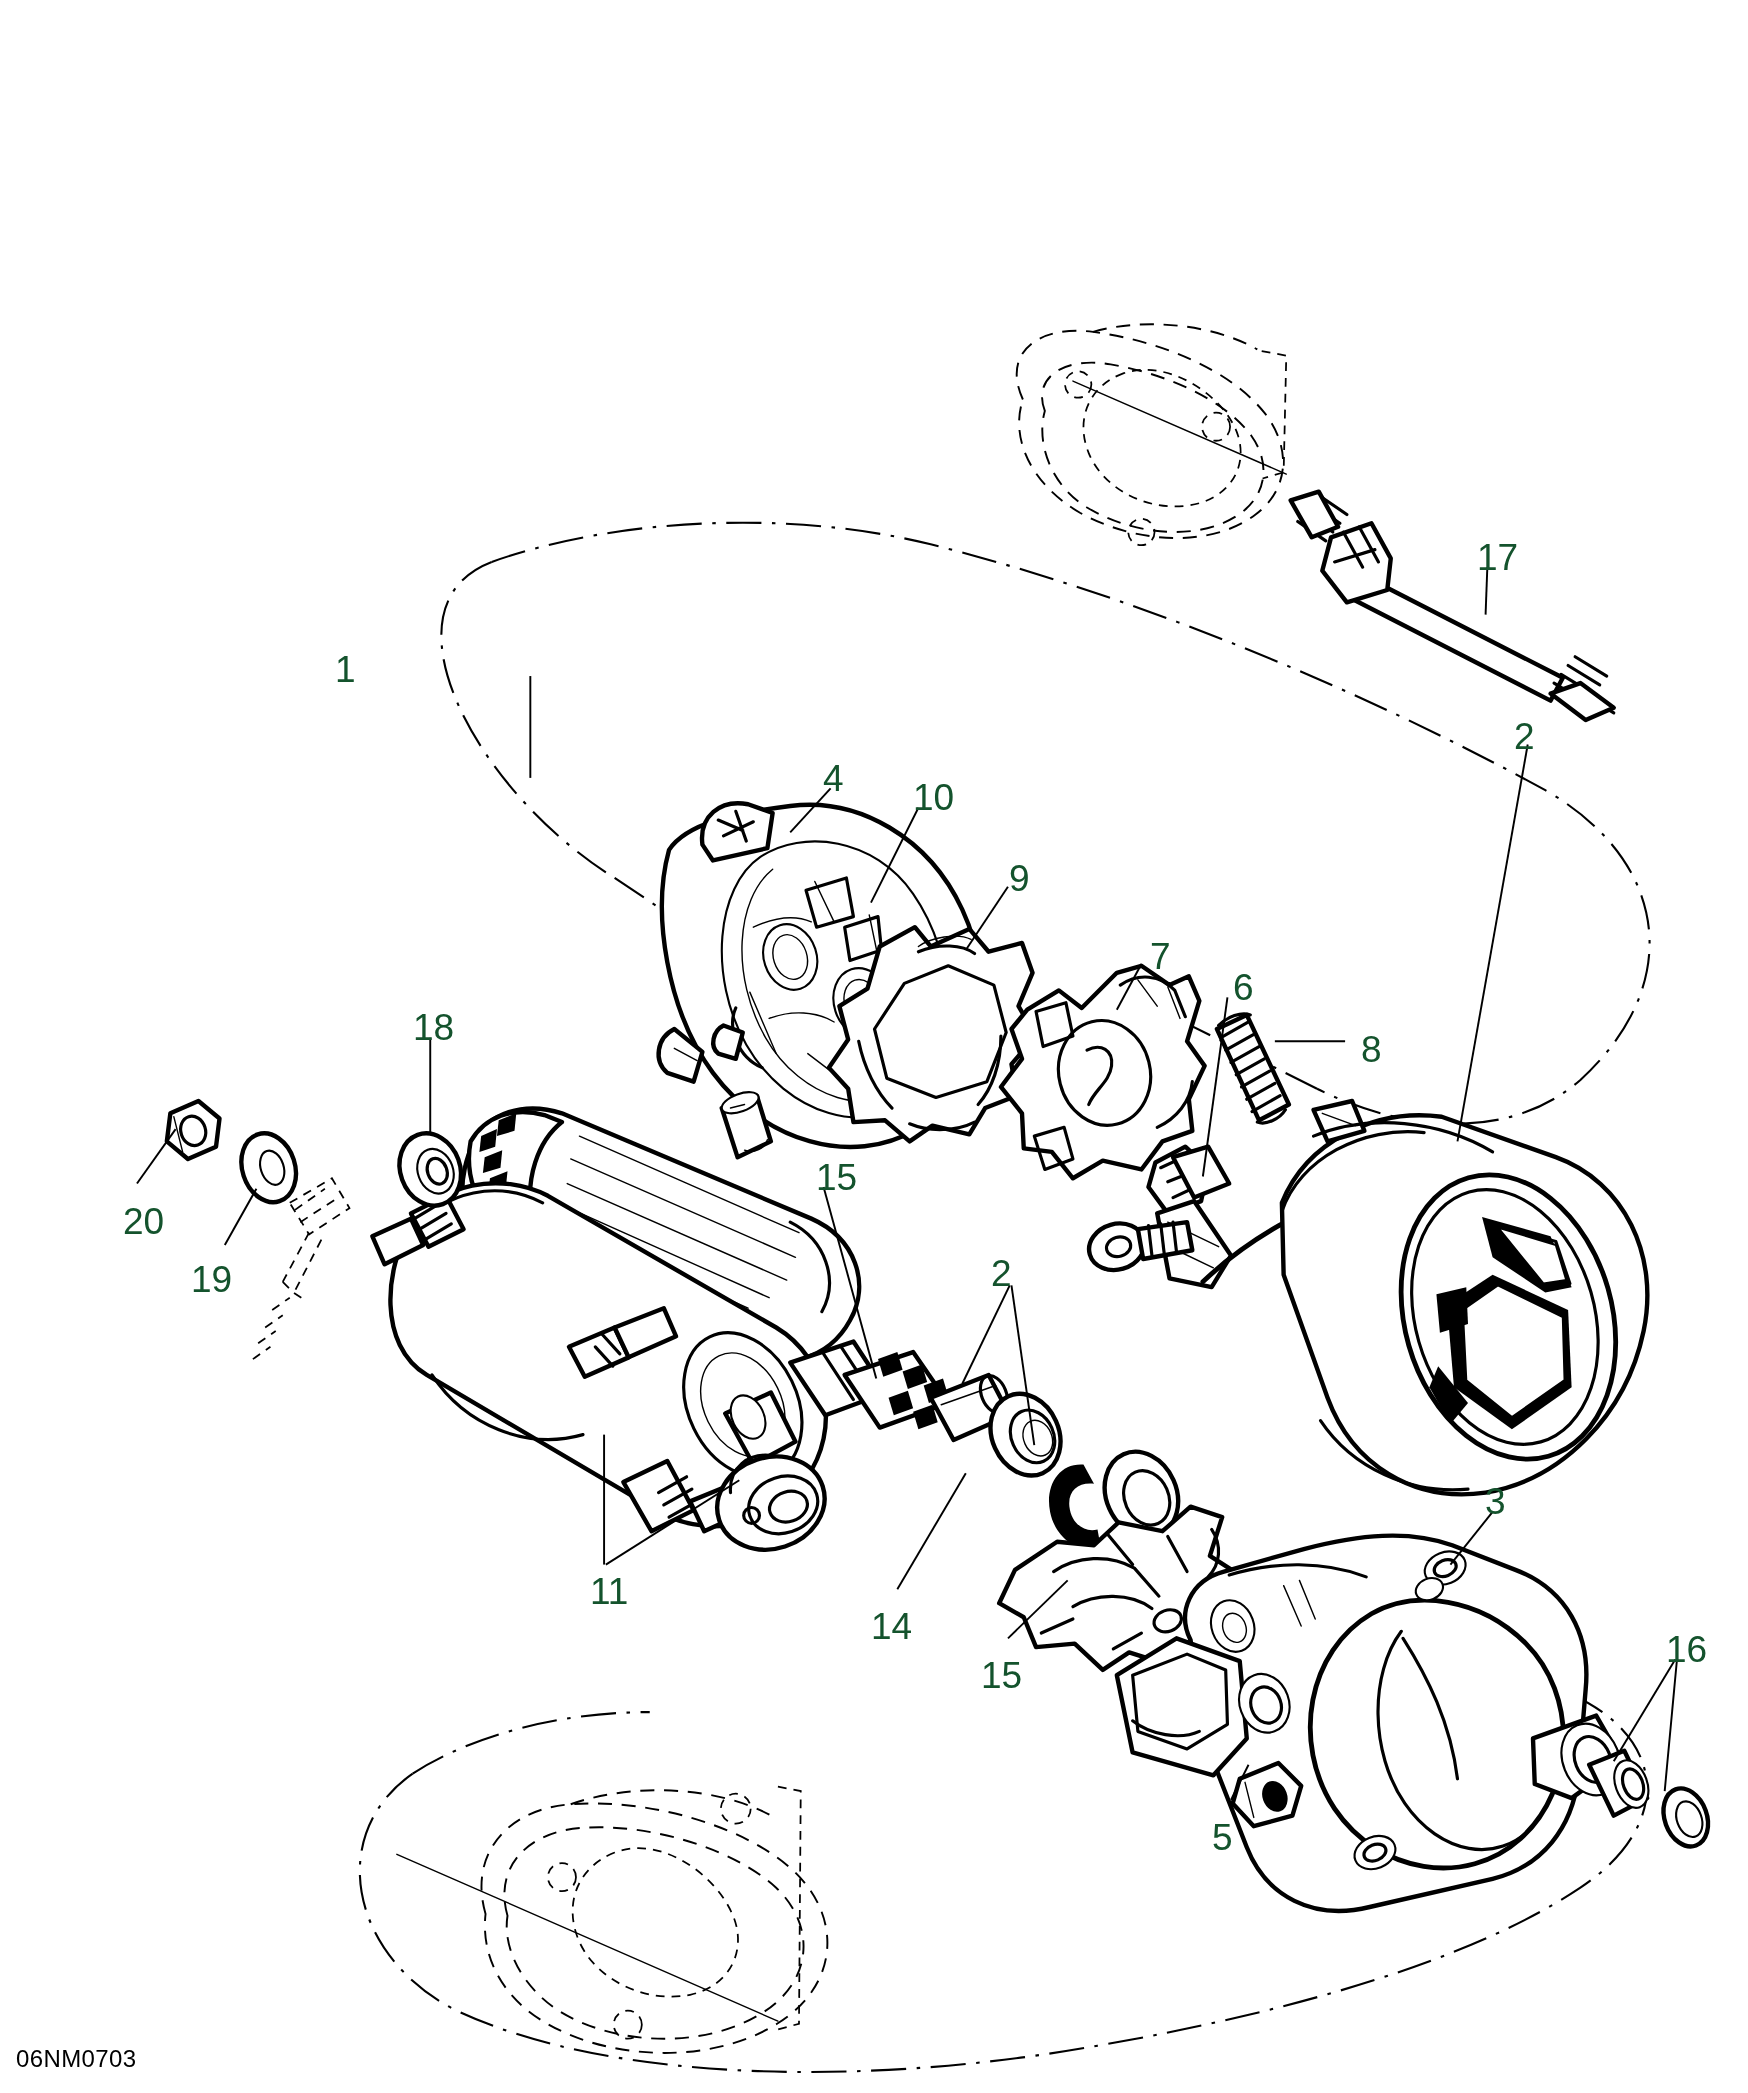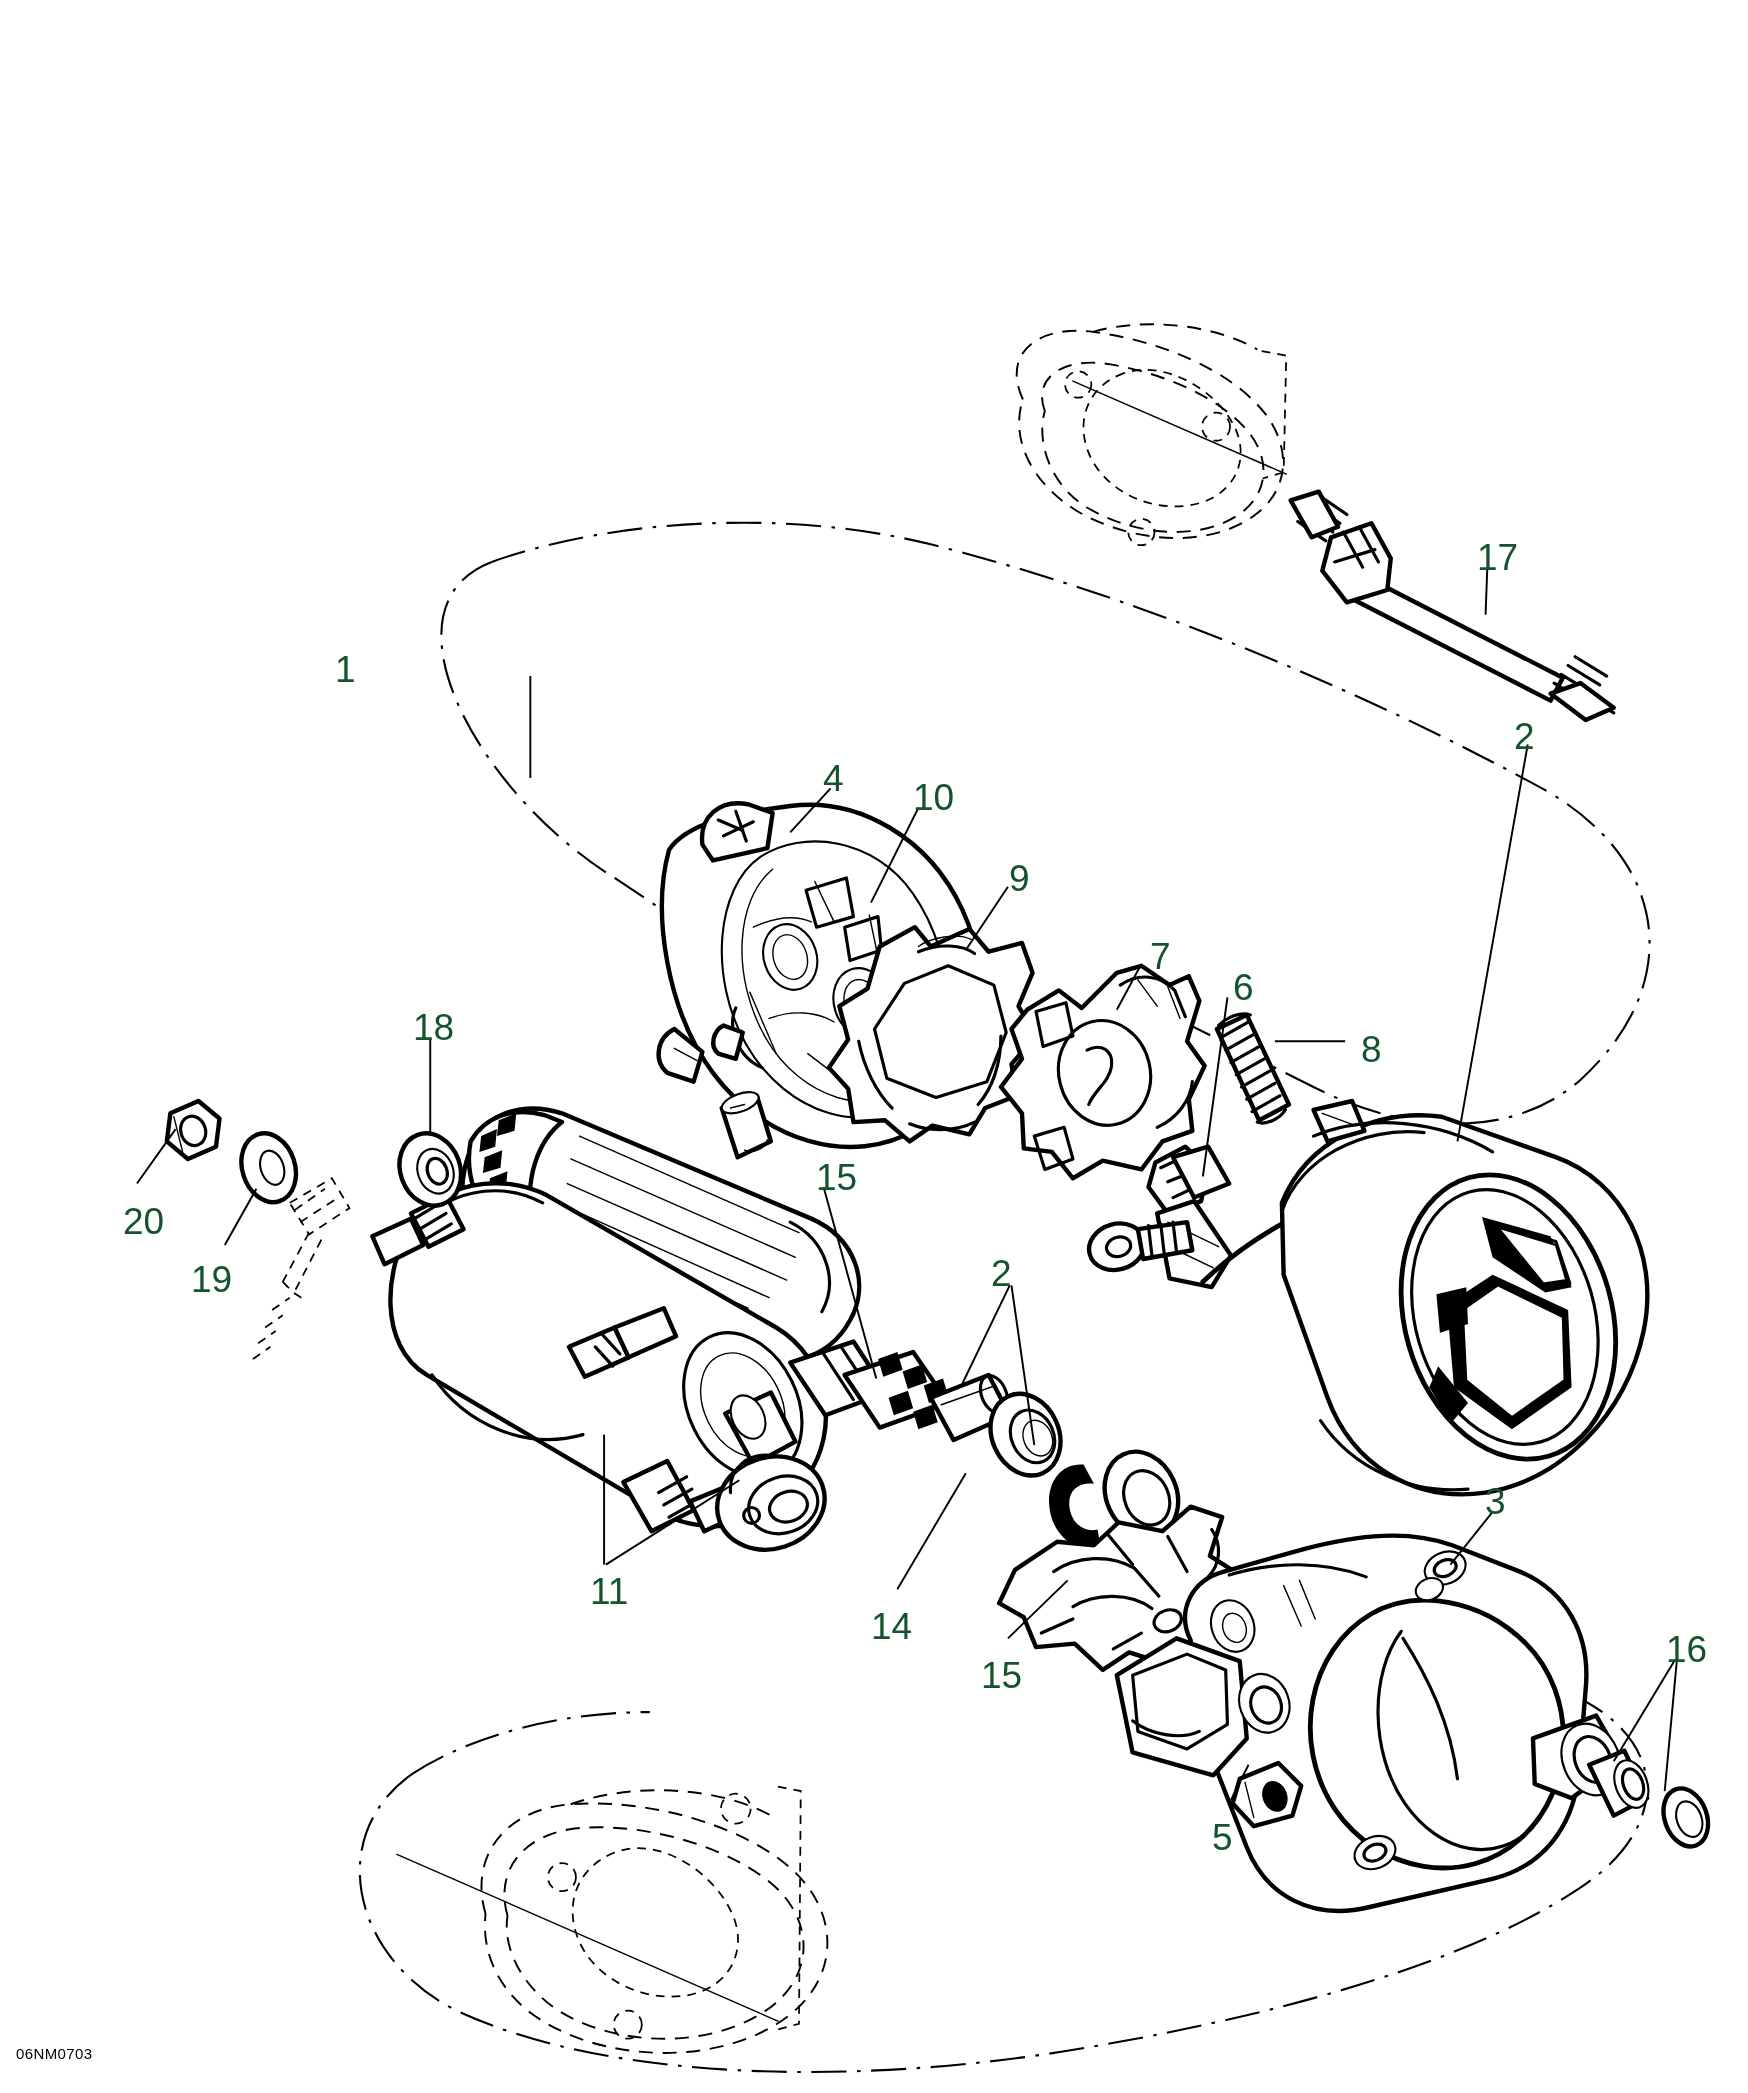--- a/index.html
+++ b/index.html
@@ -15,21 +15,21 @@
     border:2.6px solid #000;background:#fff;
     display:flex;align-items:center;justify-content:center;
   }
   .page-badge span{
     font-size:58px;font-weight:bold;letter-spacing:0.9px;line-height:1;
   }
 
   
   .footer-code{
     position:absolute;left:16px;top:2045px;
-    font-size:15px;letter-spacing:0.4px;
+    font-size:24px;letter-spacing:0.4px;
   }
 
   
   #canvas{position:absolute;left:0;top:0;width:1749px;height:2094px;}
 
   
   .callout{
     position:absolute;font-size:37px;line-height:1;
     color:#14532d;white-space:nowrap;user-select:none;
   }

